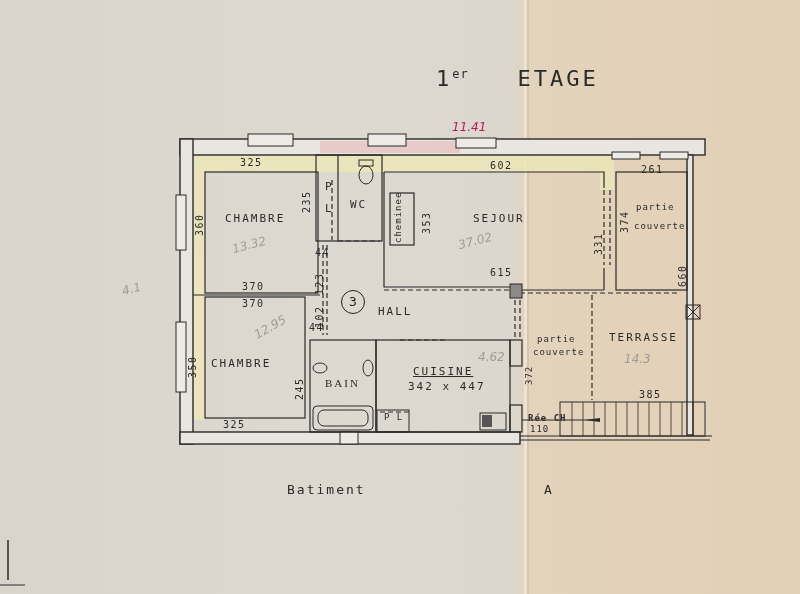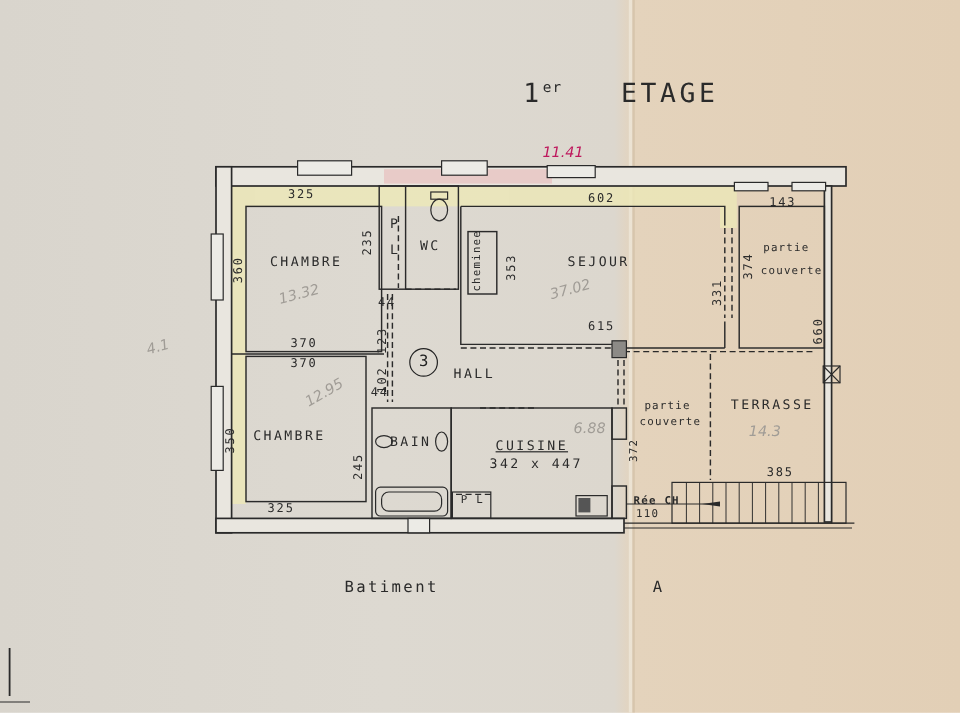--- a/index.html
+++ b/index.html
@@ -159,21 +159,21 @@
 </svg>
 
 <div class="lbl" style="left:225px;top:212px;">CHAMBRE</div>
 <div class="lbl" style="left:211px;top:357px;">CHAMBRE</div>
 <div class="lbl" style="left:325px;top:180px;">P</div>
 <div class="lbl" style="left:325px;top:202px;">L</div>
 <div class="lbl" style="left:350px;top:198px;">WC</div>
 <div class="lbl small vert" style="left:393px;top:243px;">cheminee</div>
 <div class="lbl" style="left:473px;top:212px;">SEJOUR</div>
 <div class="lbl" style="left:378px;top:305px;">HALL</div>
-<div class="lbl" style="left:325px;top:362px;">BAIN</div>
+<div class="lbl" style="left:325px;top:377px;font-family:Liberation Serif, serif;">BAIN</div>
 <div class="lbl" style="left:413px;top:365px;text-decoration:underline;">CUISINE</div>
 <div class="lbl" style="left:408px;top:380px;">342 x 447</div>
 <div class="lbl small" style="left:384px;top:412px;">P L</div>
 <div class="lbl small" style="left:636px;top:202px;">partie</div>
 <div class="lbl small" style="left:634px;top:221px;">couverte</div>
 <div class="lbl small" style="left:537px;top:334px;">partie</div>
 <div class="lbl small" style="left:533px;top:347px;">couverte</div>
 <div class="lbl" style="left:609px;top:331px;">TERRASSE</div>
 <div class="lbl small" style="left:528px;top:413px;font-weight:bold;">Rée CH</div>
 <div class="lbl small" style="left:530px;top:424px;">110</div>
@@ -189,27 +189,27 @@
 <div class="dim" style="left:309px;top:322px;">44</div>
 <div class="dim" style="left:242px;top:281px;">370</div>
 <div class="dim" style="left:242px;top:298px;">370</div>
 <div class="dim vert" style="left:187px;top:378px;">350</div>
 <div class="dim" style="left:223px;top:419px;">325</div>
 <div class="dim vert" style="left:294px;top:400px;">245</div>
 <div class="dim" style="left:490px;top:160px;">602</div>
 <div class="dim vert" style="left:421px;top:234px;">353</div>
 <div class="dim" style="left:490px;top:267px;">615</div>
 <div class="dim vert" style="left:593px;top:255px;">331</div>
-<div class="dim" style="left:641px;top:164px;">143</div>
+<div class="dim" style="left:641px;top:164px;">261</div>
 <div class="dim vert" style="left:619px;top:233px;">374</div>
 <div class="dim vert" style="left:677px;top:287px;">660</div>
 <div class="dim" style="left:639px;top:389px;">385</div>
 <div class="dim small vert" style="left:524px;top:385px;">372</div>
 
 <div class="pencil" style="left:232px;top:238px;">13.32</div>
 <div class="pencil" style="left:253px;top:320px;transform:rotate(-30deg);">12.95</div>
 <div class="pencil" style="left:458px;top:234px;">37.02</div>
-<div class="pencil" style="left:478px;top:350px;transform:rotate(0deg);">6.88</div>
+<div class="pencil" style="left:478px;top:350px;transform:rotate(0deg);">4.62</div>
 <div class="pencil" style="left:624px;top:352px;transform:rotate(0deg);text-align:center;">14.3</div>
 <div class="pencil" style="left:122px;top:282px;">4.1</div>
 
 <div class="footer" style="left:287px;">Batiment</div>
 <div class="footer" style="left:544px;">A</div>
 
 </body></html>

